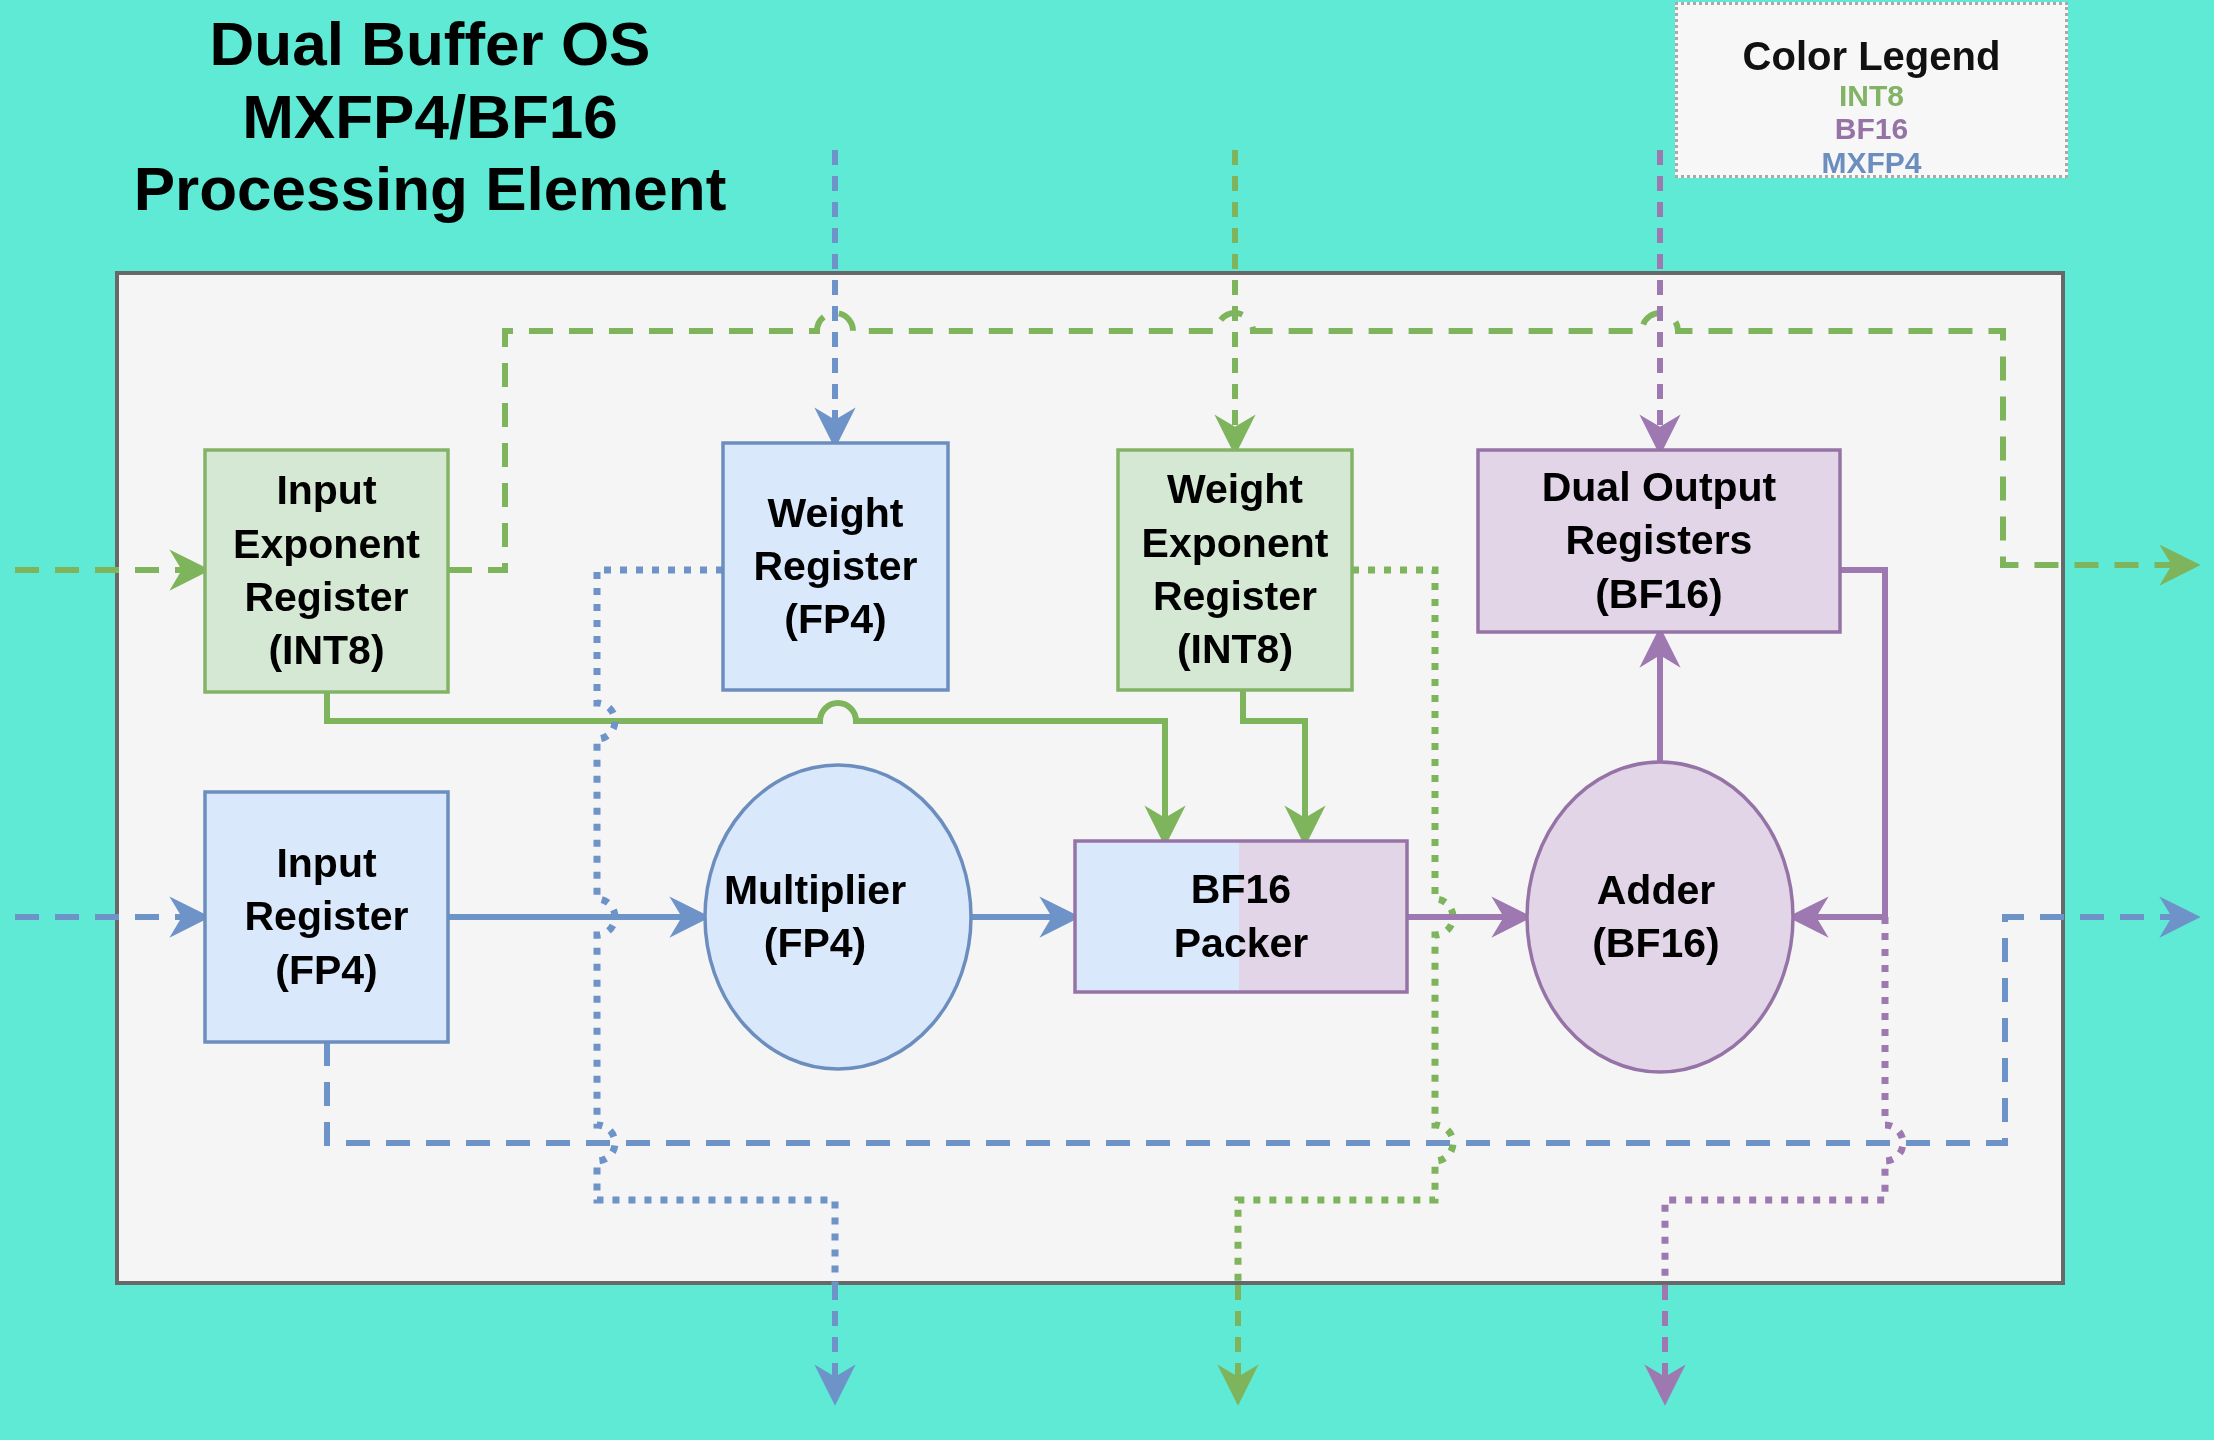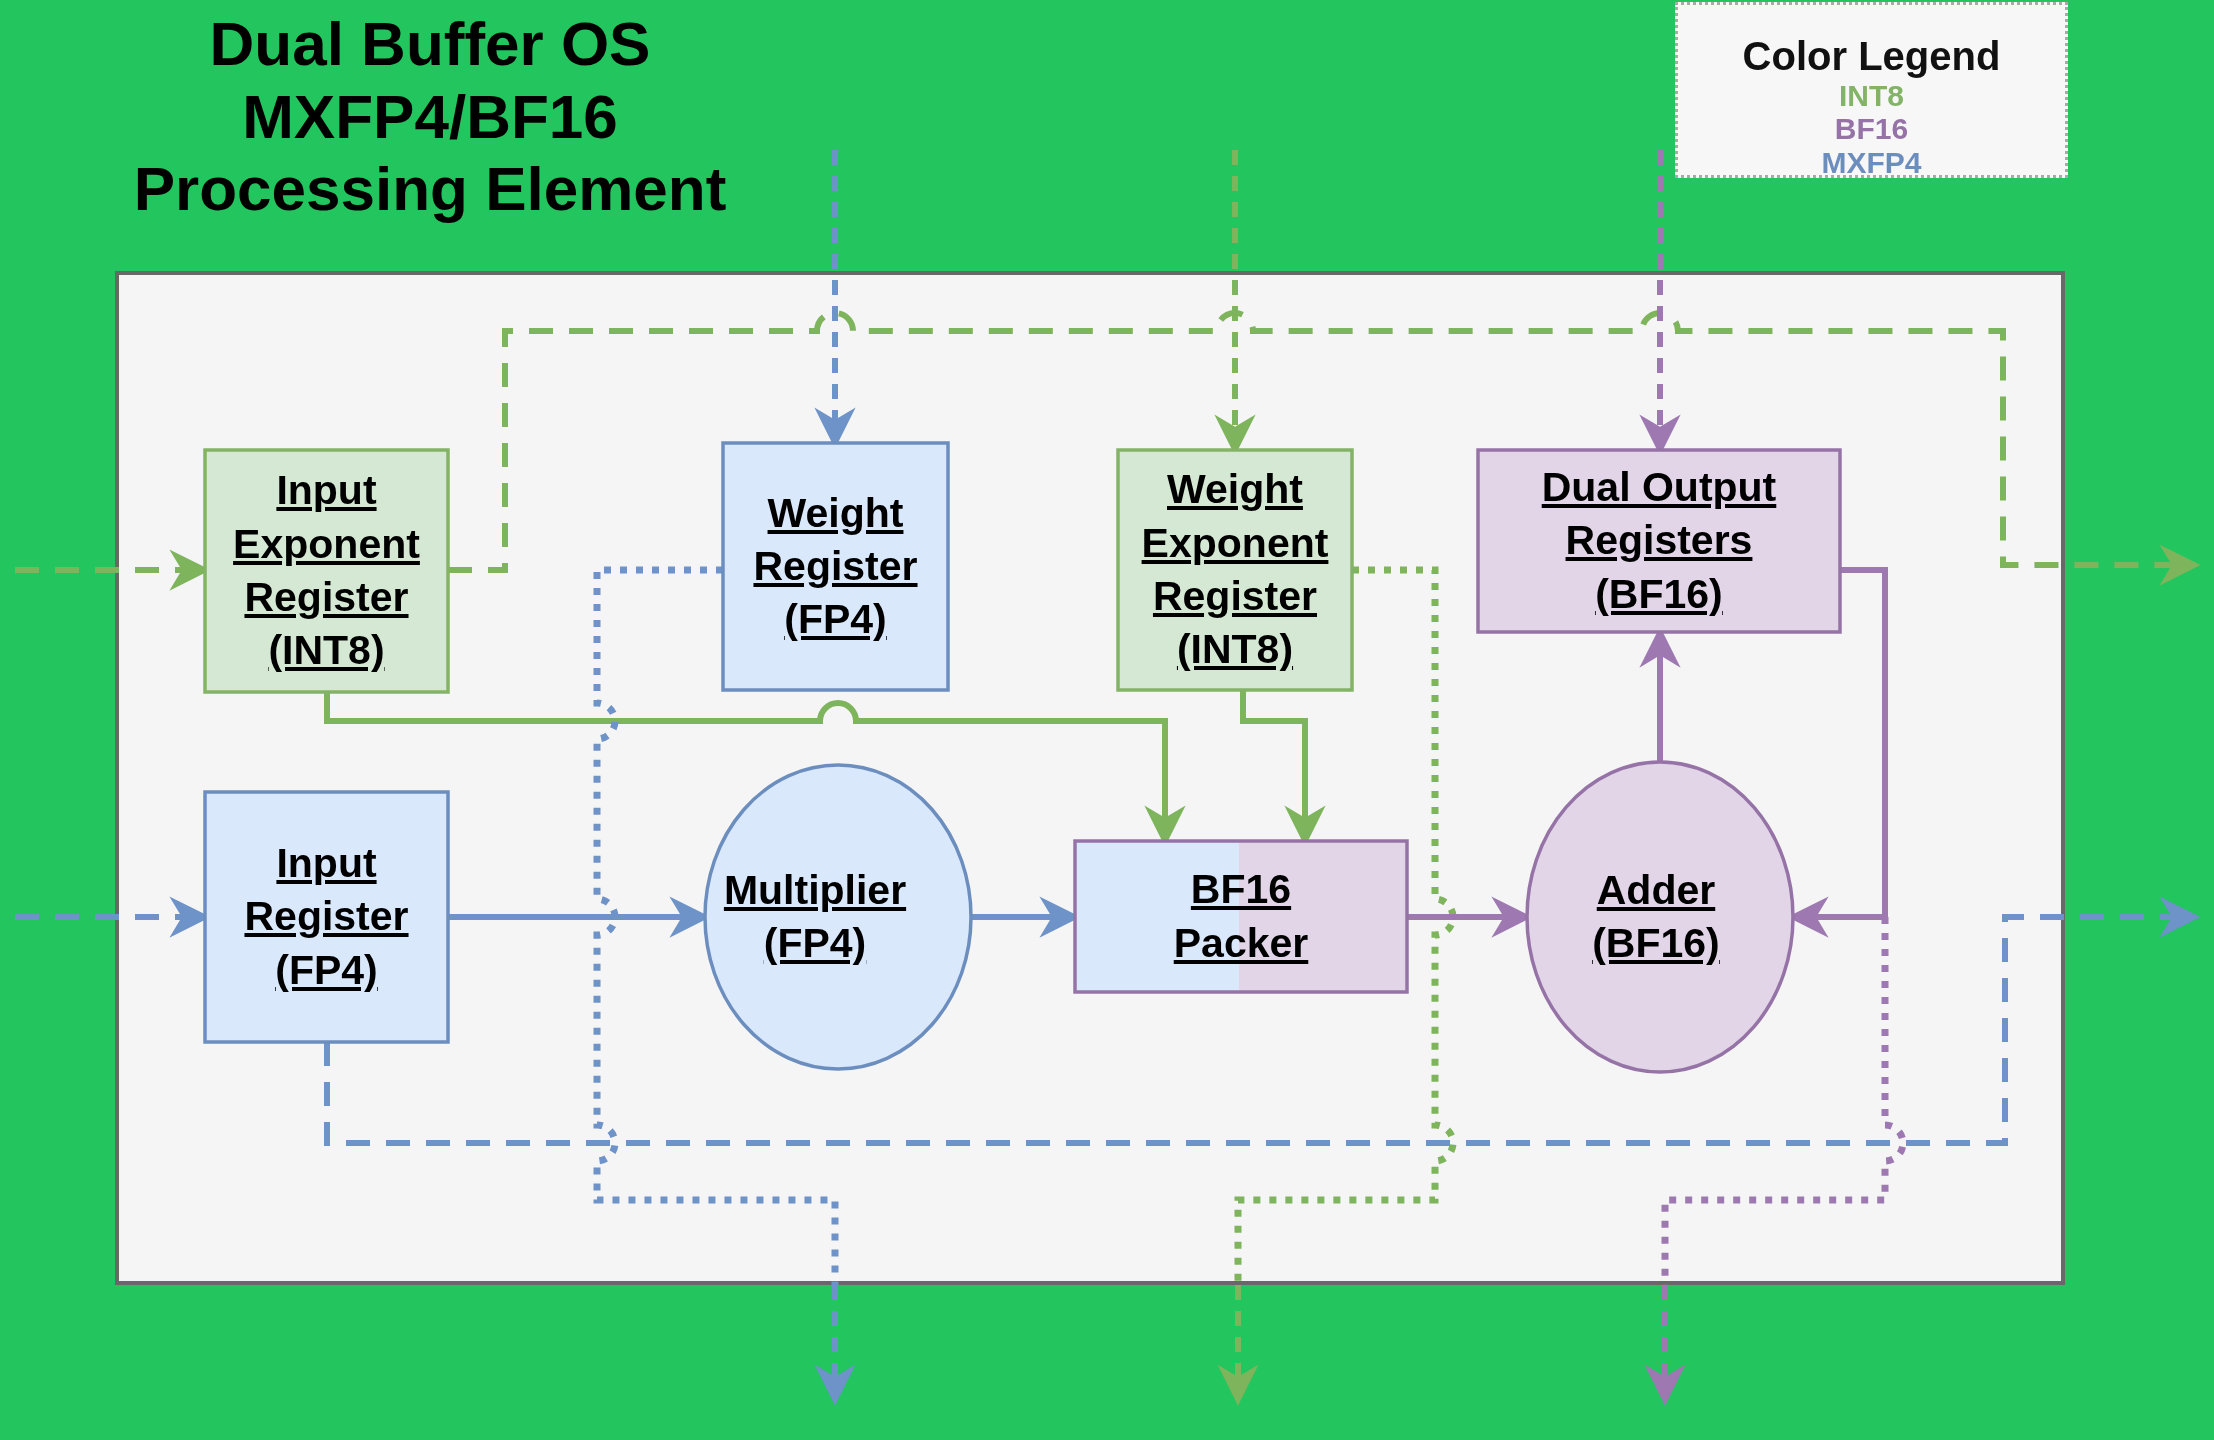--- a/index.html
+++ b/index.html
@@ -1,24 +1,24 @@
 <!DOCTYPE html>
 <html><head>
 <meta charset="utf-8">
 <style>
   html,body{margin:0;padding:0;background:#ffffff;}
   body{width:2214px;height:1440px;position:relative;font-family:"Liberation Sans",sans-serif;overflow:hidden;}
-  .canvas{position:absolute;inset:0;width:2214px;height:1440px;background:#22c55e;}
+  .canvas{position:absolute;inset:0;width:2214px;height:1440px;background:#5eead4;}
   .container-box{position:absolute;left:115px;top:271px;width:1950px;height:1014px;background:#f5f5f5;border:4px solid #686868;box-sizing:border-box;}
   .legend-box{position:absolute;left:1675px;top:2px;width:393px;height:176px;background:#f7f7f7;border:3px dotted #a9a9a9;box-sizing:border-box;text-align:center;padding-top:6px;}
   .legend-title{font-size:40px;font-weight:bold;color:#111111;line-height:1.12;margin-top:23px;}
   .legend-item{font-size:30px;font-weight:bold;line-height:1.12;}
   .page-title{position:absolute;left:55px;top:8px;width:750px;text-align:center;font-size:62px;font-weight:bold;color:#000000;line-height:1.17;white-space:pre-line;}
   svg.edges{position:absolute;left:0;top:0;z-index:2;}
-  .node-label{position:absolute;z-index:3;display:flex;align-items:center;justify-content:center;text-align:center;font-size:41px;font-weight:bold;color:#000000;line-height:1.3;white-space:pre-line;text-decoration:underline;}
+  .node-label{position:absolute;z-index:3;display:flex;align-items:center;justify-content:center;text-align:center;font-size:41px;font-weight:bold;color:#000000;line-height:1.3;white-space:pre-line;}
   
   .stroke-green{stroke:#7eb45c;} .stroke-blue{stroke:#6d93c8;} .stroke-purple{stroke:#9e79b1;}
   .edge{fill:none;stroke-width:6;}
   .edge.dot{stroke-width:7;stroke-dasharray:7 9;}
   .edge.bigdash{stroke-dasharray:24 16;}
   .edge.middash{stroke-dasharray:15 11;}
   .shape-green{fill:#d5e8d4;stroke:#82b366;stroke-width:3.5;}
   .shape-blue{fill:#dae8fc;stroke:#6c8ebf;stroke-width:3.5;}
   .shape-purple{fill:#e1d5e7;stroke:#9673a6;stroke-width:3.5;}
 </style>

